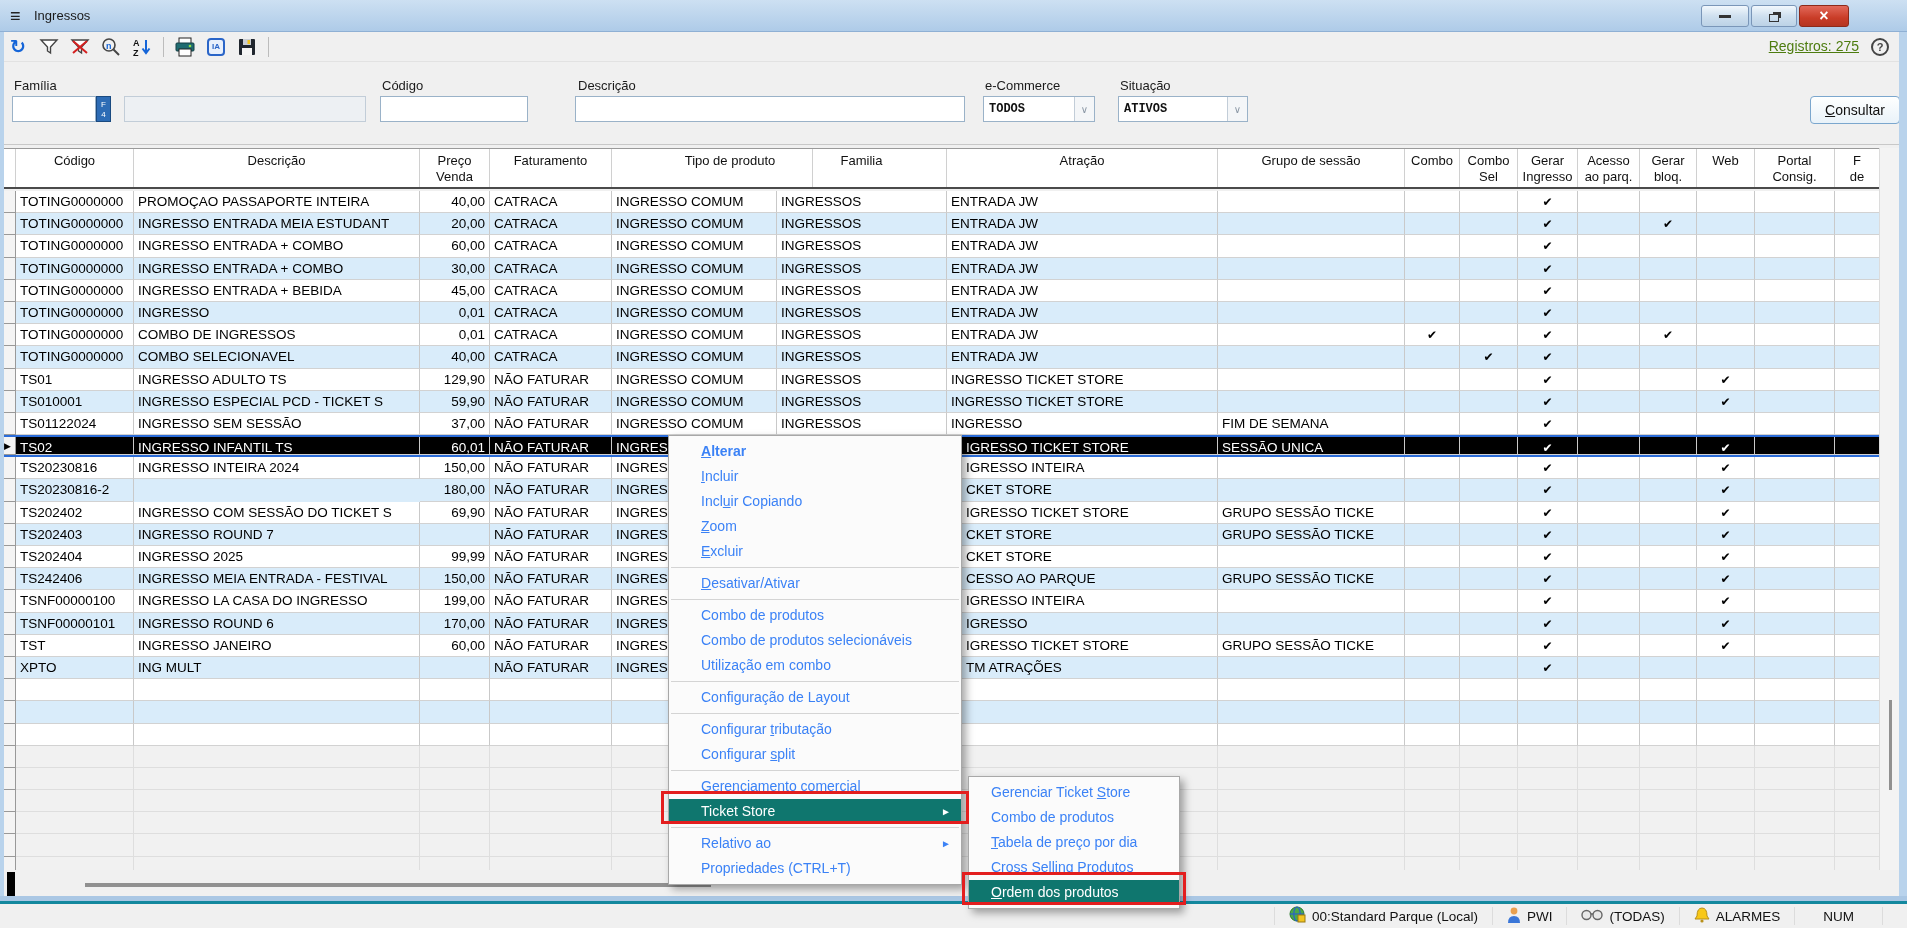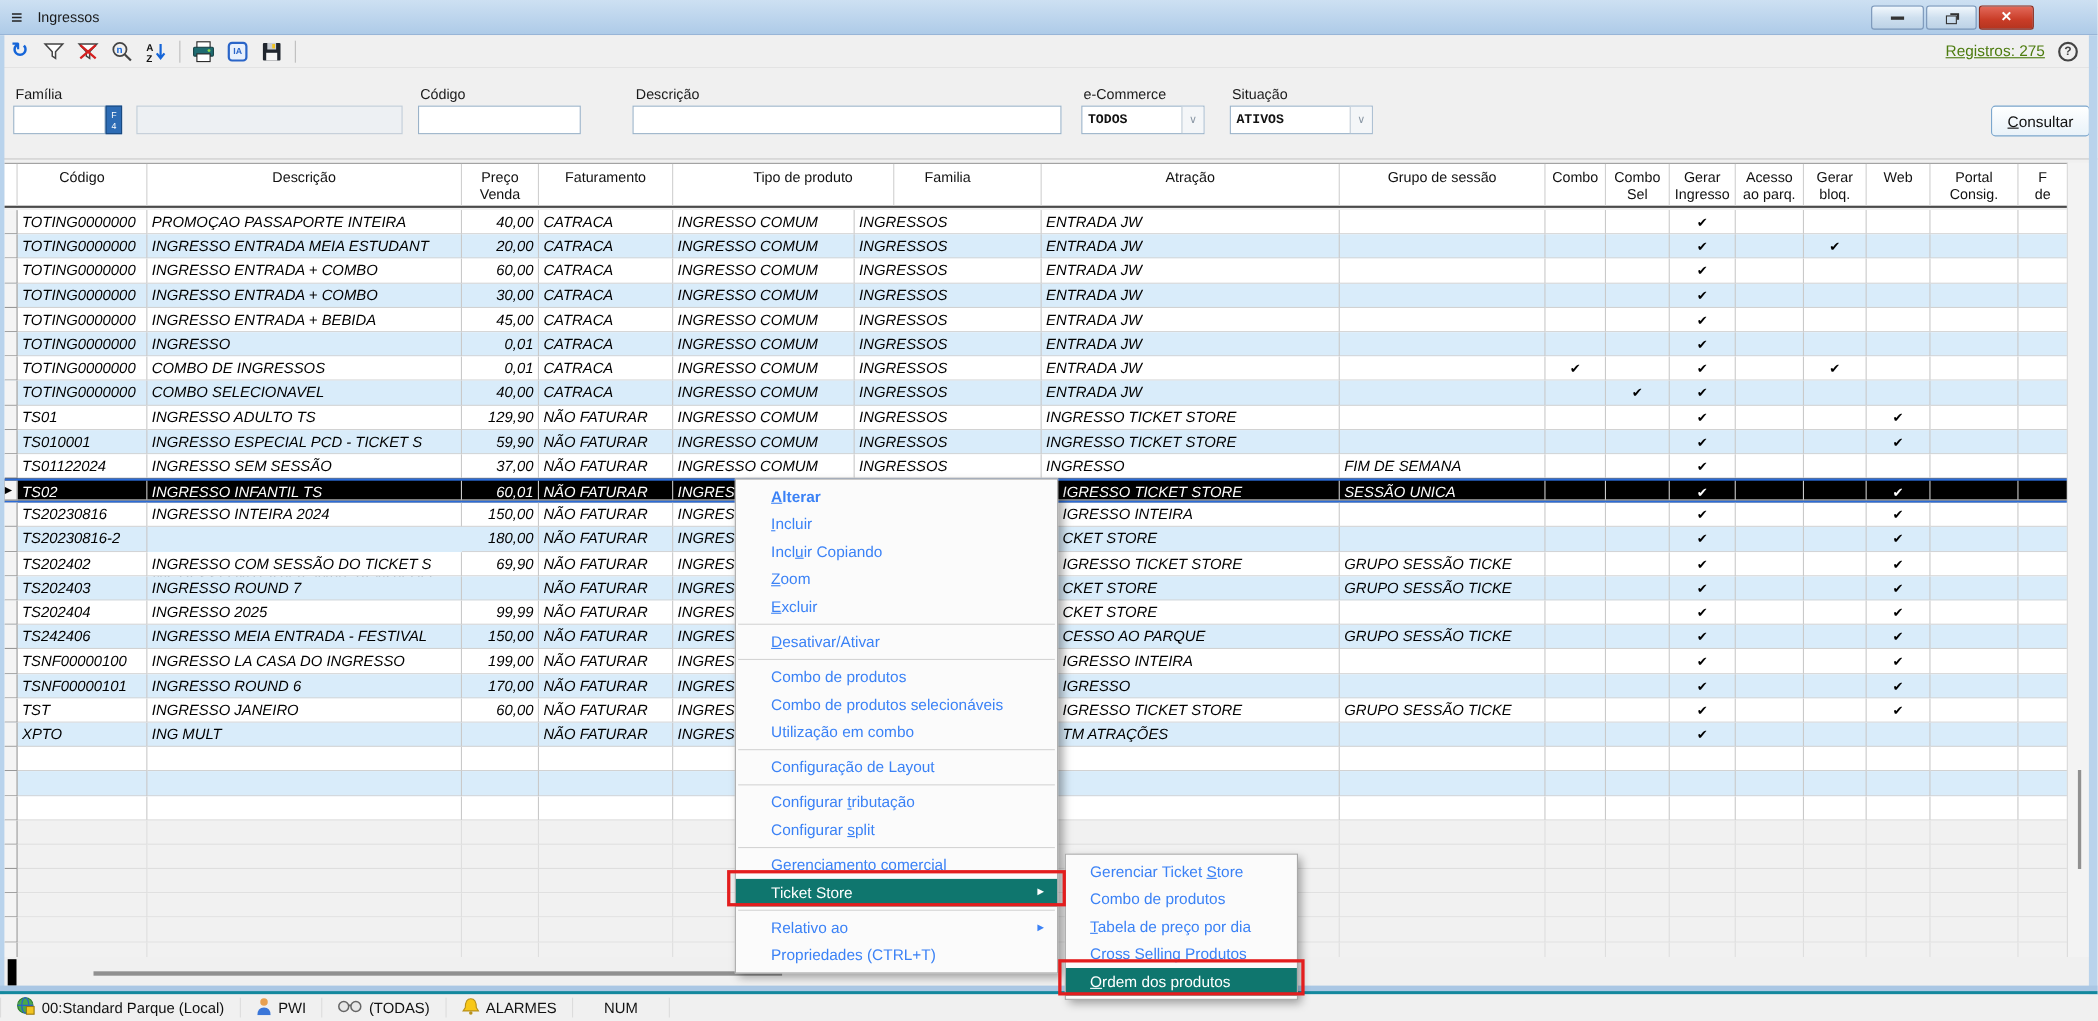--- a/index.html
+++ b/index.html
@@ -46,21 +46,21 @@
     display:flex; align-items:center; justify-content:center; font-size:10px; }
   .consultar { position:absolute; right:7px; top:34px; width:90px; height:28px; border:1px solid #7ba7ce;
     border-radius:4px; background:linear-gradient(#feffff,#e9f2f9); font-size:14px; color:#111;
     display:flex; align-items:center; justify-content:center; }
 
   
   .grid-header { position:absolute; left:4px; top:148px; width:1876px; height:41px; background:#fff;
     border-top:1px solid #9a9a9a; border-bottom:2px solid #4a4a4a; }
   .gh-cell { position:absolute; top:0; height:100%; font-size:13px; color:#111; text-align:center;
     padding-top:4px; line-height:1.25; border-right:1px solid #d0d0d0; overflow:hidden; white-space:pre-line; }
-  .grid-body { position:absolute; left:4px; top:191px; width:1876px; height:679px; overflow:hidden; background:#fff;font-style:italic; }
+  .grid-body { position:absolute; left:4px; top:191px; width:1876px; height:679px; overflow:hidden; background:#fff; }
   .grow { position:relative; width:100%; height:22.2px; }
   .grow.even { background:#ffffff; } .grow.odd { background:#d9ecfa; }
   .grow.gray { background:#f1f1f1; }
   .grow.selected { background:#000; color:#fff; border-top:2px solid #2b6cd8; border-bottom:2px solid #2b6cd8; }
   .gcell { position:absolute; top:0; height:100%; font-size:13.5px; line-height:21px; padding:0 4px;
     overflow:hidden; white-space:nowrap; border-right:1px solid #c9c9c9; border-bottom:1px solid #d2d2d2; }
   .grow.gray .gcell { border-color:#dedede; }
   .gcell.right { text-align:right; } .gcell.center { text-align:center; padding:0; }
   .marker { position:absolute; left:0; top:0; width:12px; height:100%; background:#f4f4f4;
     border-right:1px solid #999; border-bottom:1px solid #999; font-size:9px; color:#000;
@@ -77,21 +77,21 @@
   .cursor-bar { position:absolute; left:3px; top:2px; width:8px; height:24px; background:#000; }
 
   
   .edge { position:absolute; top:32px; width:4px; height:872px; background:#b9d3ec; }
   .edge.left { left:0; } .edge.right { right:0; width:8px; }
   .bottom-strip { position:absolute; left:0; top:896px; width:1907px; height:5px; background:#aac7e4; }
   .teal-line { position:absolute; left:0; top:901px; width:1907px; height:3px; background:#13889e; }
 
   
   .statusbar { position:absolute; left:0; top:904px; width:1907px; height:24px; background:#f0f0f0;
-    display:flex; align-items:center; font-size:13.5px; color:#111; }
+    display:flex; justify-content:flex-end; align-items:center; font-size:13.5px; color:#111; }
   .sseg { display:flex; align-items:center; gap:6px; padding:0 14px; height:18px; border-left:1px solid #dcdcdc; }
   .sseg.num { padding:0 28px; border-right:1px solid #dcdcdc; margin-right:24px; }
 
   
   .ctx-menu { position:absolute; left:668px; top:435px; width:294px; background:#fbfbfb;
     border:1px solid #a8a8a8; box-shadow:4px 4px 8px rgba(0,0,0,.35); padding:3px 0; z-index:10; }
   .mi { height:25px; line-height:25px; padding-left:32px; font-size:14px; color:#3b82f6;
     position:relative; white-space:nowrap; }
   .mi.bold { font-weight:bold; }
   .mi.hl { background:#0f766e; color:#fff; }

